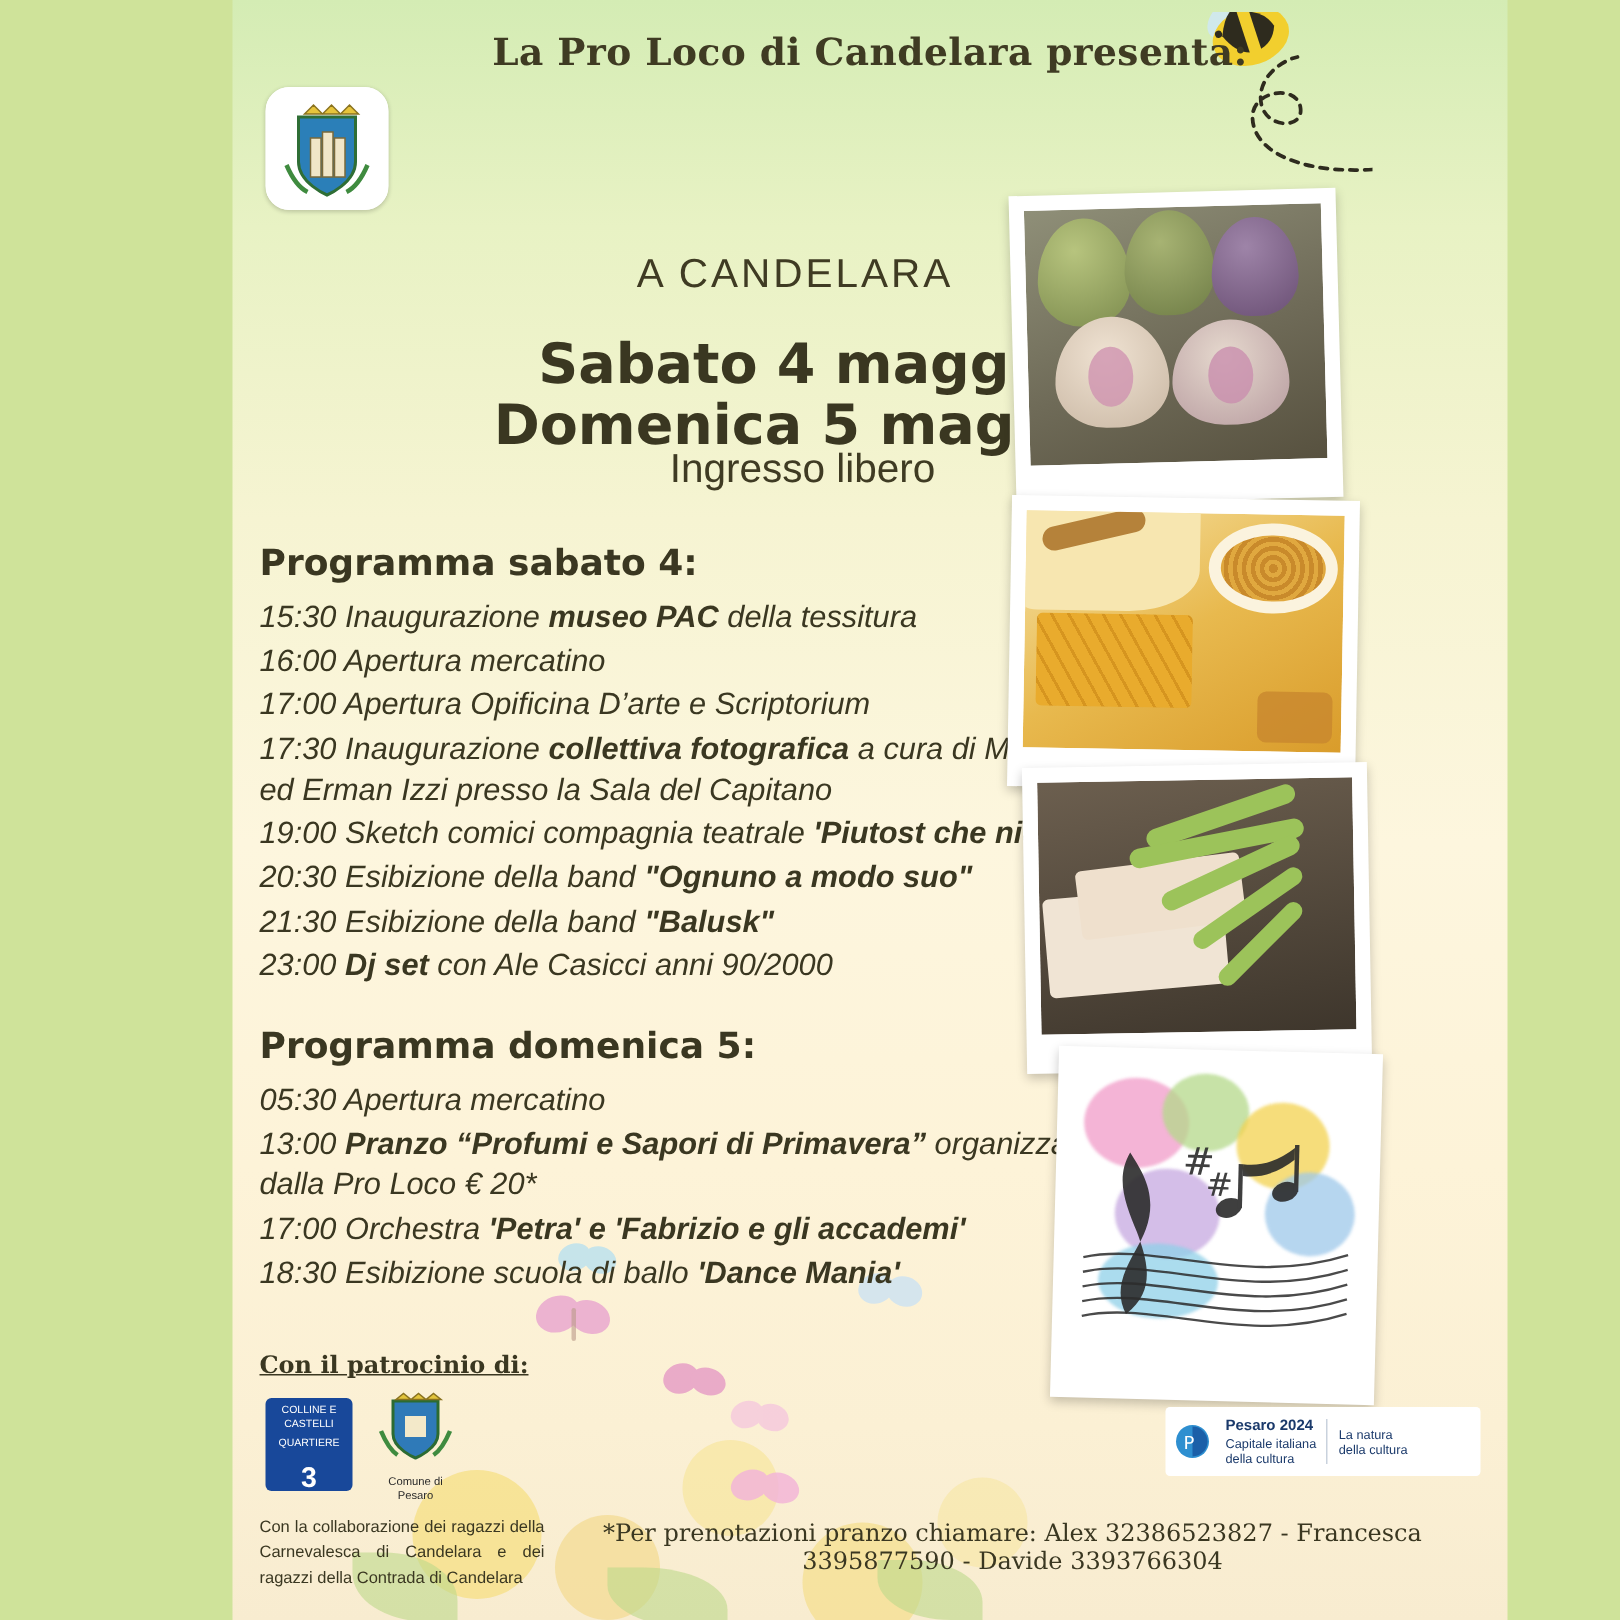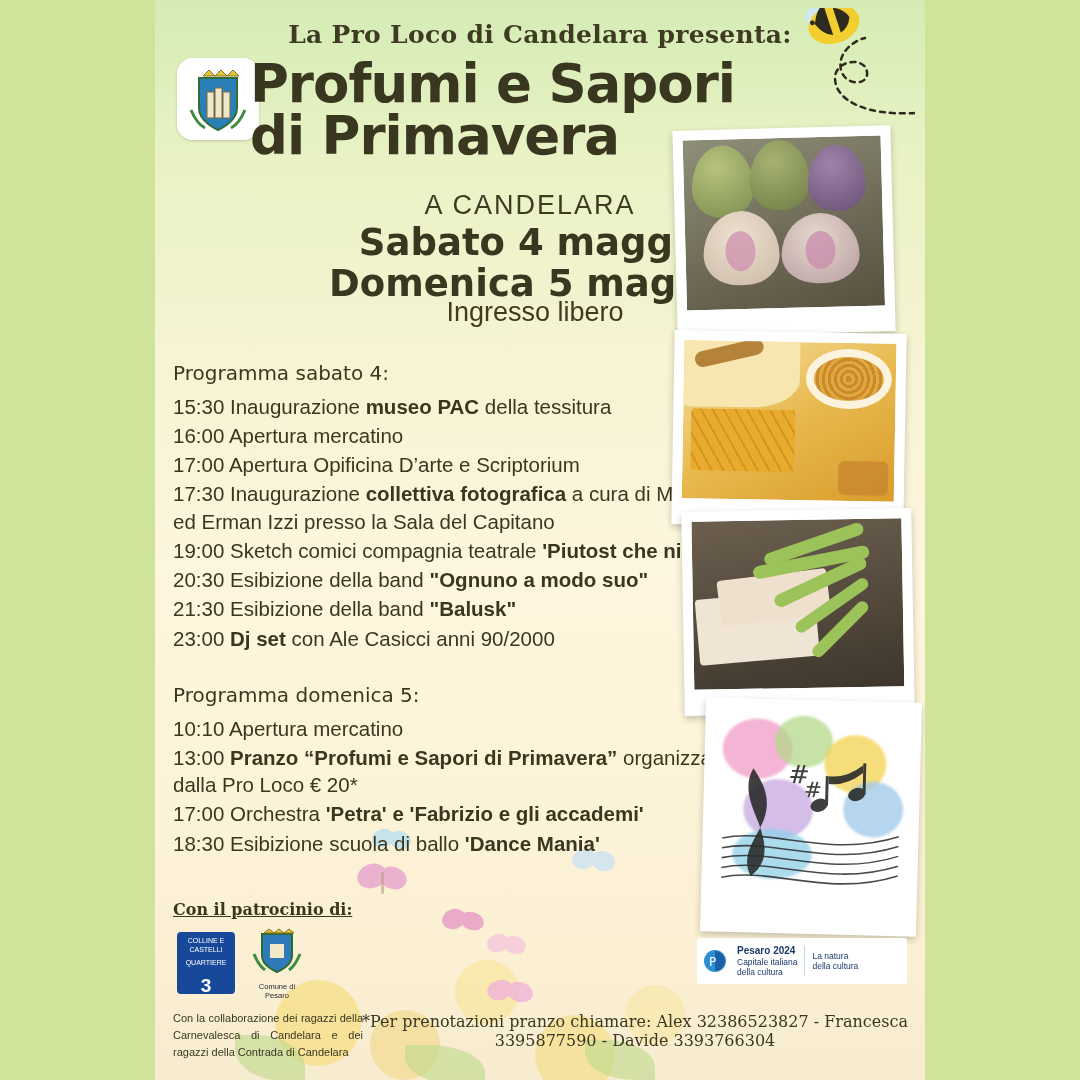--- a/index.html
+++ b/index.html
@@ -3,21 +3,21 @@
 <meta charset="utf-8">
 <style>
   html,body{margin:0;padding:0;}
   body{
     width:1080px;height:1080px;
     background:#cfe39a;
     font-family:"Liberation Sans", sans-serif;
     overflow:hidden;
   }
   #poster{
-    position:absolute;left:155px;top:0;width:770px;height:1080px;
+    position:absolute;left:155px;top:0;width:850px;height:1080px;
     background:linear-gradient(180deg,#d4ecb4 0%, #e8f2c4 14%, #f6f4d2 32%, #fdf6de 52%, #fdf3d8 72%, #fbf0d4 88%, #f8ecd0 100%);
     overflow:hidden;
   }
   .flowerY{position:absolute;width:70px;height:70px;border-radius:50%;background:#f7e07c;opacity:.65;}
   .leafG{position:absolute;border-radius:0 70% 0 70%;background:#bcd98a;opacity:.6;}
 
   
   .presenta{
     position:absolute;left:0;right:0;top:20px;text-align:center;
     font-family:"DejaVu Serif", serif;
@@ -26,41 +26,41 @@
   .logo-crest{
     position:absolute;left:22px;top:58px;width:82px;height:82px;border-radius:16px;background:#fff;
     box-shadow:0 1px 3px rgba(0,0,0,.18);
   }
   .title{
     position:absolute;left:95px;top:58px;width:640px;
     font-family:"DejaVu Sans", sans-serif;
     font-size:53px;line-height:.98;font-weight:700;color:#3a3721;letter-spacing:-1px;
   }
   .acandelara{
-    position:absolute;left:95px;top:190px;width:560px;text-align:center;
+    position:absolute;left:95px;top:167px;width:560px;text-align:center;
     font-size:27px;letter-spacing:2px;color:#3f3b23;
   }
   .dates{
     position:absolute;left:60px;top:222px;width:640px;text-align:center;
     font-family:"DejaVu Sans", sans-serif;
     font-size:37px;line-height:1.12;font-weight:700;color:#3a3721;
   }
   .ingresso{
     position:absolute;left:60px;top:297px;width:640px;text-align:center;
     font-size:27px;color:#3f3b23;
   }
 
   .prog-title{
     font-family:"DejaVu Sans", sans-serif;
-    font-size:20px;font-weight:400;color:#3a3721;margin:0 0 6px 0;
+    font-size:24px;font-weight:700;color:#3a3721;margin:0 0 6px 0;
   }
   .prog{
     position:absolute;left:18px;width:560px;color:#3a3721;font-size:20.5px;line-height:1.33;
   }
-  .prog .row{margin:0 0 2px 0;}
+  .prog .row{margin:0 0 2px 0;font-style:italic;}
   .prog b{font-weight:700;}
   #prog-sat{top:360px;}
   #prog-sun{top:682px;}
 
   .patro{
     position:absolute;left:18px;top:900px;
     font-family:"DejaVu Serif", serif;font-size:16px;font-weight:700;color:#3a3721;text-decoration:underline;
   }
   .badge-coll{
     position:absolute;left:22px;top:932px;width:58px;height:62px;background:#18489a;border-radius:4px;color:#fff;
@@ -194,24 +194,20 @@
       <path d="M22 20 h38 v30 c0 14 -19 22 -19 22 c0 0 -19 -8 -19 -22 z" fill="#2b7fb8" stroke="#2f6e35" stroke-width="2"></path>
       <rect x="30" y="34" width="7" height="26" fill="#f0e6c8" stroke="#7a6a3a"></rect>
       <rect x="38" y="30" width="7" height="30" fill="#f0e6c8" stroke="#7a6a3a"></rect>
       <rect x="46" y="34" width="7" height="26" fill="#f0e6c8" stroke="#7a6a3a"></rect>
       <path d="M26 18 l6 -6 l6 6 l6 -6 l6 6 l6 -6 l6 6 z" fill="#e6c43c" stroke="#8a7320"></path>
       <path d="M14 52 q6 14 14 18" stroke="#3f8b3f" stroke-width="3" fill="none"></path>
       <path d="M68 52 q-6 14 -14 18" stroke="#3f8b3f" stroke-width="3" fill="none"></path>
     </svg>
   </div>
 
-  <div class="title">
-    <div>Profumi e Sapori</div>
-    <div>di Primavera</div>
-  </div>
 
   <div class="acandelara">A CANDELARA</div>
   <div class="dates">
     <div>Sabato 4 maggio</div>
     <div>Domenica 5 maggio</div>
   </div>
   <div class="ingresso">Ingresso libero</div>
 
   <div class="prog" id="prog-sat">
     <div class="prog-title">Programma sabato 4:</div>
@@ -223,21 +219,21 @@
         <div class="row"><span>19:00</span><span> Sketch comici compagnia teatrale </span><b>'Piutost che nient'</b></div>
         <div class="row"><span>20:30</span><span> Esibizione della band </span><b>"Ognuno a modo suo"</b></div>
         <div class="row"><span>21:30</span><span> Esibizione della band </span><b>"Balusk"</b></div>
         <div class="row"><span>23:00</span><span> </span><b>Dj set</b><span> con Ale Casicci anni 90/2000</span></div>
       </div>
   </div>
 
   <div class="prog" id="prog-sun">
     <div class="prog-title">Programma domenica 5:</div>
     <div id="sun-rows">
-        <div class="row"><span>10:10</span><span> Apertura mercatino</span></div>
+        <div class="row"><span>05:30</span><span> Apertura mercatino</span></div>
         <div class="row"><span>13:00</span><span> </span><b>Pranzo “Profumi e Sapori di Primavera”</b><span> organizzato dalla Pro Loco € 20*</span></div>
         <div class="row"><span>17:00</span><span> Orchestra </span><b>'Petra' e 'Fabrizio e gli accademi'</b></div>
         <div class="row"><span>18:30</span><span> Esibizione scuola di ballo </span><b>'Dance Mania'</b></div>
       </div>
   </div>
 
   <div class="photo" id="ph1">
     <div class="inner">
       <div class="art-bg"></div>
       <div class="art" style="left:8px;top:6px;width:62px;height:72px;background:radial-gradient(circle at 40% 30%,#b7c47e,#7d8c4e);"></div>

